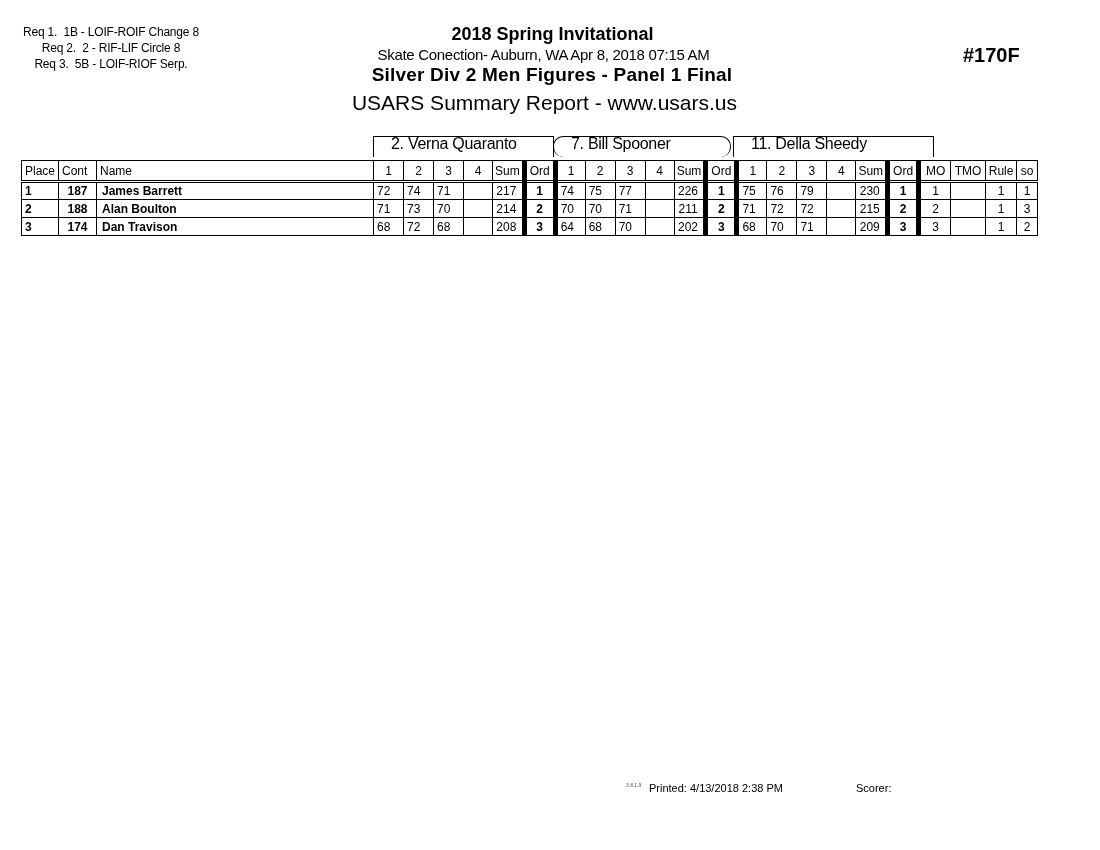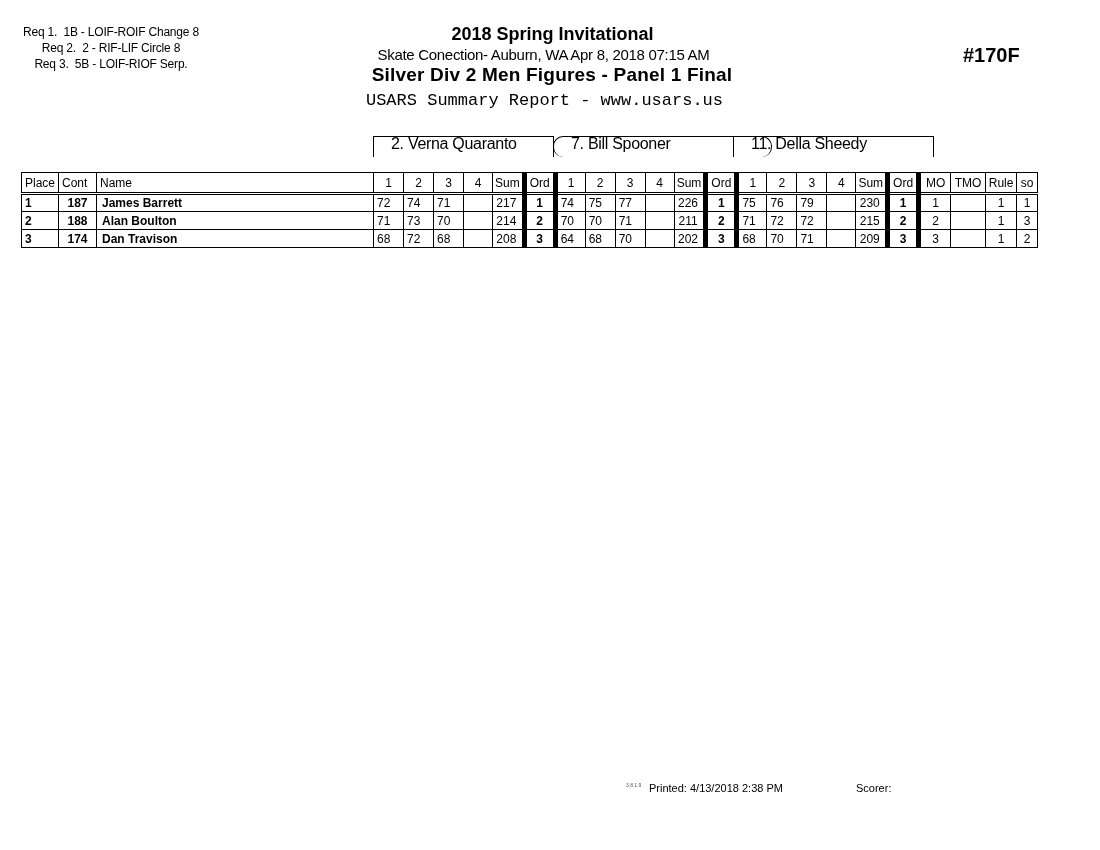--- a/index.html
+++ b/index.html
@@ -4,28 +4,28 @@
   <style>
     html, body { margin: 0; padding: 0; background: #ffffff; }
     body { width: 1100px; height: 850px; position: relative; overflow: hidden;
            font-family: "Liberation Sans", "DejaVu Sans", sans-serif; color: #000; }
     .abs { position: absolute; white-space: nowrap; }
 
     .req { font-size: 12px; line-height: 16px; letter-spacing: -0.2px; }
     .title1 { font-size: 18px; font-weight: bold; }
     .title2 { font-size: 15px; letter-spacing: -0.3px; }
     .title3 { font-size: 19px; font-weight: bold; letter-spacing: 0.2px; }
-    .title4 { font-size: 17px; font-family: Liberation Mono, monospace; }
+    .title4 { font-size: 21px; }
     .eventno { font-size: 20px; font-weight: bold; margin-top: 20px; }
 
     .judge-box { position: absolute; top: 136px; height: 21px; border: 1px solid #000;
                  border-bottom: none; box-sizing: border-box; font-size: 16px;
                  line-height: 14px; padding-left: 17px; letter-spacing: -0.3px; }
 
-    table.results { position: absolute; left: 21px; top: 172px; border-collapse: collapse;
+    table.results { position: absolute; left: 21px; top: 160px; border-collapse: collapse;
                     table-layout: fixed; font-size: 12px; }
     table.results td { border: 1px solid #000; padding: 0 2px; height: 18px;
                        box-sizing: border-box; line-height: 16px; overflow: hidden; white-space: nowrap; }
     table.results tr.hdr td { height: 21px; vertical-align: bottom; padding-bottom: 1px;
                               border-bottom: 3px double #000; }
     table.results td.c { text-align: center; }
     table.results td.r { text-align: center; padding-right: 4px; }
     table.results td.l { text-align: left; padding-left: 3px; }
     table.results td.b { font-weight: bold; }
     table.results td.thickR { border-right: 5px solid #000; }
@@ -44,21 +44,21 @@
 </div>
 
 <div class="abs title1" style="left:0; width:1105px; text-align:center; top:24px;">2018 Spring Invitational</div>
 <div class="abs title2" style="left:0; width:1087px; text-align:center; top:46px;">Skate Conection- Auburn, WA  Apr 8, 2018  07:15 AM</div>
 <div class="abs title3" style="left:0; width:1104px; text-align:center; top:64px;">Silver Div 2 Men Figures - Panel 1 Final</div>
 <div class="abs title4" style="left:0; width:1089px; text-align:center; top:91px;">USARS Summary Report - www.usars.us</div>
 
 <div class="abs eventno" style="left:963px; top:24px;">#170F</div>
 
 <div class="judge-box" style="left:373px; width:181px;">2.  Verna Quaranto</div>
-<div class="judge-box" style="left:553px; width:219px;border-radius:10px;">7.  Bill Spooner</div>
+<div class="judge-box" style="left:553px; width:178px;border-radius:10px;">7.  Bill Spooner</div>
 <div class="judge-box" style="left:733px; width:201px;">11.  Della Sheedy</div>
 
 <table class="results">
   <colgroup>
     <col style="width:37px">
       <col style="width:38px">
       <col style="width:277px">
     <col style="width:30px">
       <col style="width:30px">
       <col style="width:30px">

